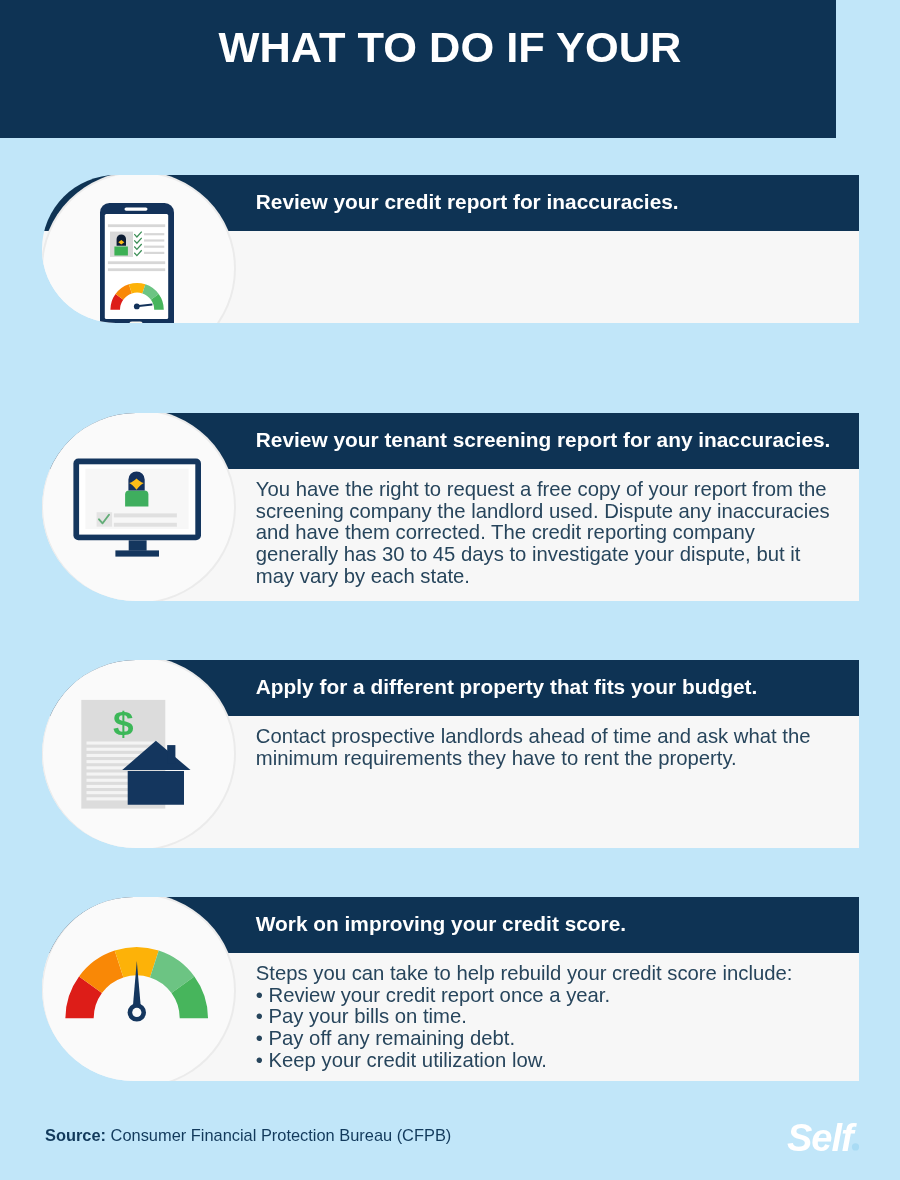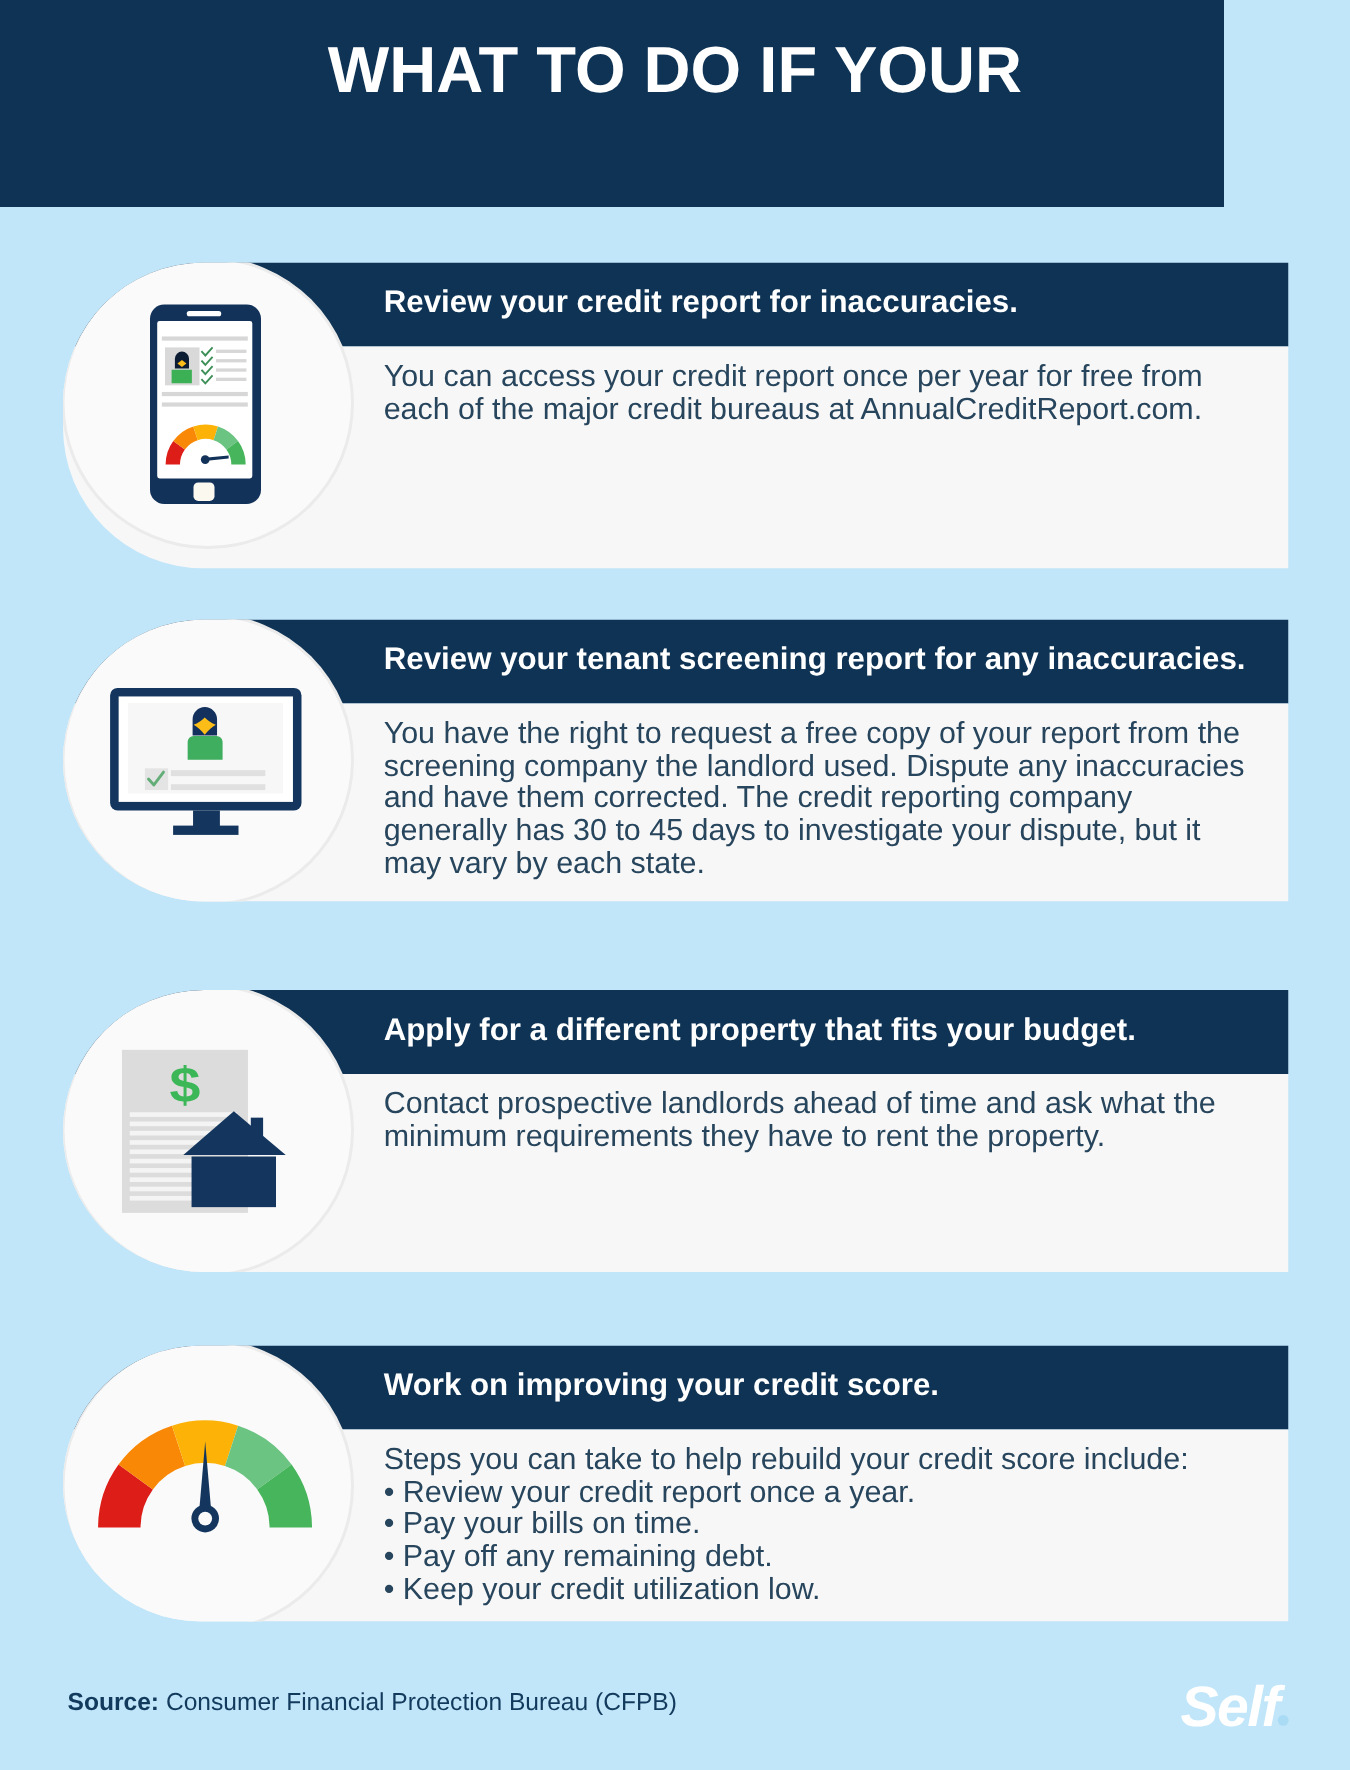--- a/index.html
+++ b/index.html
@@ -9,20 +9,21 @@
     background:#c1e6f9;
     font-family:"Liberation Sans", sans-serif;
     -webkit-font-smoothing:antialiased;
   }
   .page{position:relative;width:900px;height:1180px;overflow:hidden;}
 
   
   .header{
     position:absolute;left:0;top:0;width:816px;height:138px;
     background:#0e3354;
+    padding-left:20px;
   }
   .header .tl{
     position:absolute;left:0;width:900px;text-align:center;color:#fff;
     font-size:43.4px;font-weight:700;line-height:43px;
   }
   .header .l1{top:26px;}
   .header .l2{top:74px;}
 
   
   .card{position:absolute;left:42px;width:817px;
@@ -62,21 +63,21 @@
 </style>
 </head>
 <body>
 
 <div class="page">
 
   <div class="header">
     <div class="tl l1">WHAT TO DO IF YOUR</div>
   </div>
 
-  <div class="card" id="card1" style="top:175px;height:204px">
+  <div class="card" id="card1" style="top:175px;height:148px">
     <div class="card-head"></div>
     <div class="card-body"></div>
     <div class="maincirc" style="left:0.7px;top:-2.4px;width:191.2px;height:191.2px"></div>
     <div class="icon" style="left:0;top:0;width:186px;height:186px">
       <svg width="186" height="186" viewBox="0 0 186 186">
         <rect x="58" y="28" width="74" height="133" rx="9.5" ry="9.5" fill="#13325a"></rect>
         <rect x="62.8" y="39" width="63.4" height="105" rx="1.6" fill="#ffffff"></rect>
         <rect x="82.5" y="32.4" width="23" height="3.4" rx="1.7" fill="#ffffff"></rect>
         <rect x="87" y="146.6" width="14" height="12.4" rx="3.2" fill="#fbf8ef"></rect>
         <rect x="65.9" y="49.3" width="57.3" height="2.8" fill="#d7d7d7"></rect>
@@ -103,22 +104,20 @@
           <path fill="#f98806" d="M86.85,109.31 A26.7,26.7 0 0 0 73.50,119.01 L81.27,124.65 A17.1,17.1 0 0 1 89.82,118.44 Z"></path>
           <path fill="#fdb208" d="M103.35,109.31 A26.7,26.7 0 0 0 86.85,109.31 L89.82,118.44 A17.1,17.1 0 0 1 100.38,118.44 Z"></path>
           <path fill="#6cc483" d="M116.70,119.01 A26.7,26.7 0 0 0 103.35,109.31 L100.38,118.44 A17.1,17.1 0 0 1 108.93,124.65 Z"></path>
           <path fill="#47b55c" d="M121.80,134.70 A26.7,26.7 0 0 0 116.70,119.01 L108.93,124.65 A17.1,17.1 0 0 1 112.20,134.70 Z"></path>
           <path d="M94.5 130.2 L110.4 128.6 L110.4 130.6 L94.5 132.3 Z" fill="#13325a"></path>
           <circle cx="94.8" cy="131.4" r="2.9" fill="#13325a"></circle>
         </g>
       </svg>
     </div>
     <div class="htext" style="top:15px">Review your credit report for inaccuracies.</div>
-    <div class="btext" style="top:66px">You can access your credit report once per year for free from
-each of the major credit bureaus at AnnualCreditReport.com.</div>
   </div>
 
   <div class="card" id="card2" style="top:413px;height:188px">
     <div class="card-head"></div>
     <div class="card-body"></div>
     <div class="maincirc" style="left:0.7px;top:-2.4px;width:191.2px;height:191.2px"></div>
     <div class="icon" style="left:0;top:0;width:186px;height:186px">
       <svg width="186" height="186" viewBox="0 0 186 186">
         <rect x="31.4" y="45.6" width="127.6" height="81.7" rx="5" ry="5" fill="#14365e"></rect>
         <rect x="37.1" y="51.3" width="116.2" height="70.3" fill="#ffffff"></rect>

